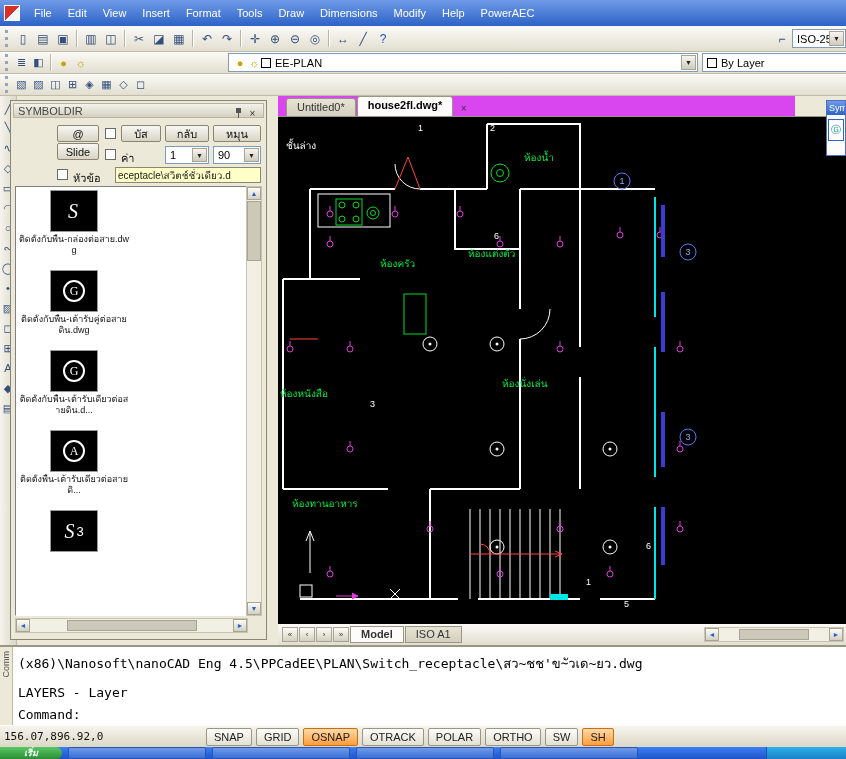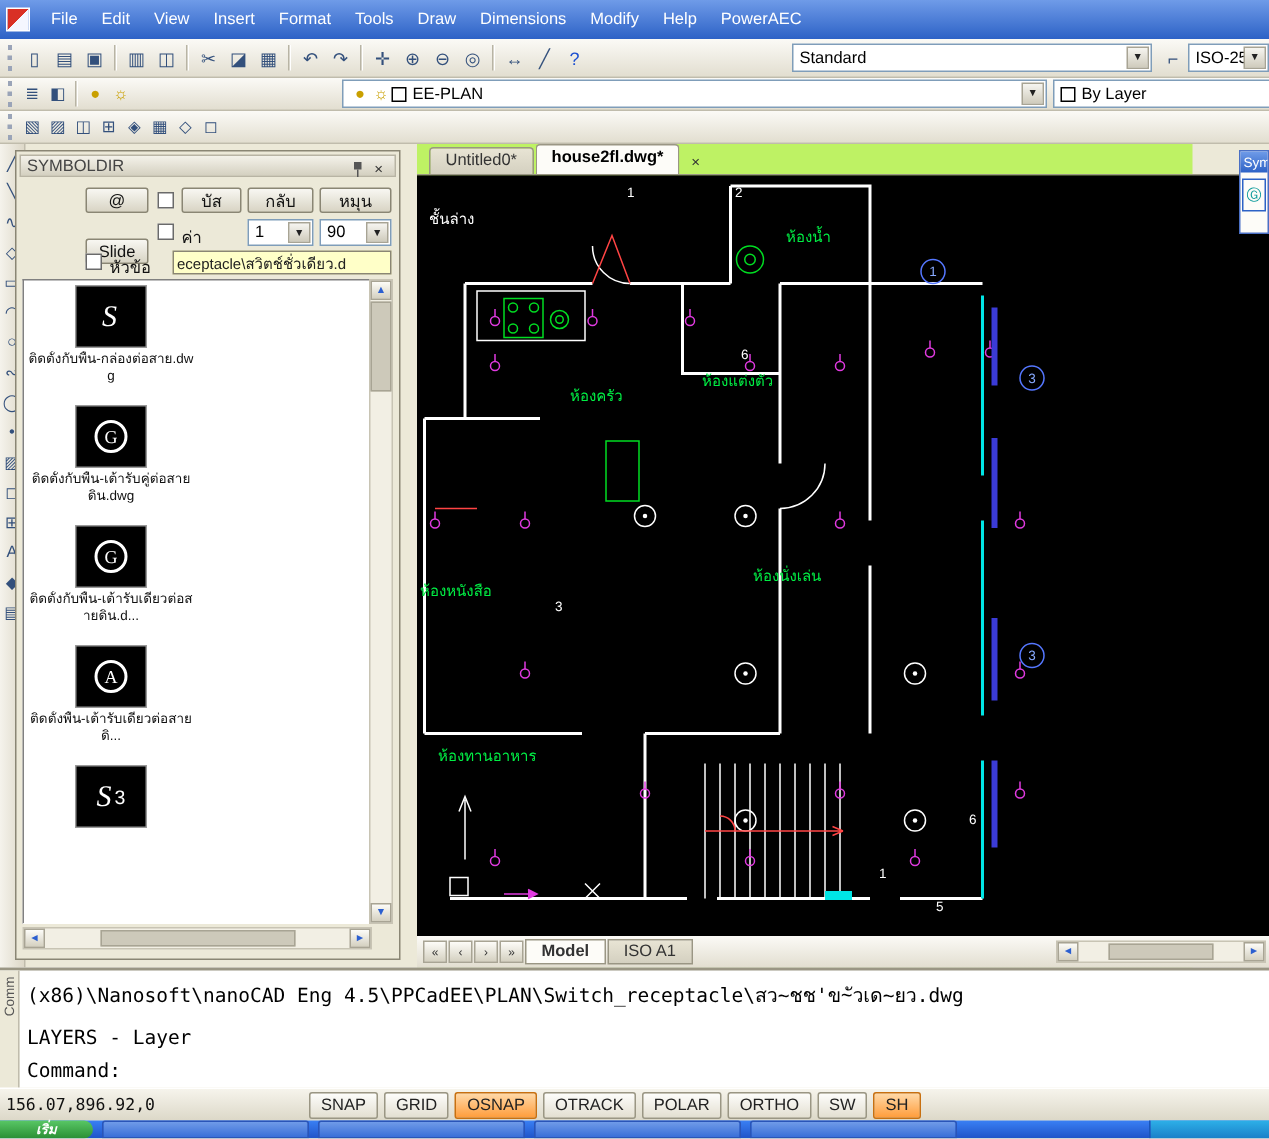--- a/index.html
+++ b/index.html
@@ -75,21 +75,21 @@
   .vscroll { position:absolute; right:4px; top:85px; width:16px; height:430px;
     background:#f2efe4; border:1px solid #c8c4b4; }
   .hscroll { position:absolute; left:4px; top:517px; width:233px; height:15px;
     background:#f2efe4; border:1px solid #c8c4b4; display:flex; align-items:center; justify-content:space-between;}
   .sbx { width:14px; height:13px; background:linear-gradient(#fdfcf8,#d4d0c0); border:1px solid #a8a494;
     display:flex; align-items:center; justify-content:center; font-size:7px; color:#2b5fd0; cursor:pointer;}
   .vscroll .sbx { width:14px; margin:0; }
   .thumbbar { background:#cdc9ba; border:1px solid #a8a494; }
 
   
-  .docarea { position:absolute; left:278px; top:96px; width:517px; height:549px; background:#bef264; }
+  .docarea { position:absolute; left:278px; top:96px; width:517px; height:549px; background:#d946ef; }
   .tabbar { position:absolute; left:0; top:0; width:568px; height:21px; border-bottom:1px solid #9a9684;
     display:flex; align-items:flex-end; padding-left:8px; gap:1px; }
   .dtab { height:18px; padding:2px 10px 0; background:linear-gradient(#e8e4d4,#d4d0c0);
     border:1px solid #9a9684; border-bottom:none; border-radius:3px 3px 0 0; color:#333; cursor:pointer; }
   .dtab.active { background:#fdfcf8; font-weight:bold; color:#000; height:20px; }
   .canvaswrap { position:absolute; left:0; top:21px; width:568px; height:507px; background:#000; }
   .layoutbar { position:absolute; left:0; top:528px; width:568px; height:21px;
     background:linear-gradient(#fbfaf6,#e2ded0); display:flex; align-items:center; padding-left:4px; gap:1px;}
   .navb { width:16px; height:15px; background:linear-gradient(#fdfcf8,#d4d0c0); border:1px solid #a8a494;
     display:flex; align-items:center; justify-content:center; font-size:8px; color:#333; cursor:pointer;}
@@ -172,24 +172,20 @@
     <div class="ic">↷</div>
     <div class="sep"></div>
     <div class="ic">✛</div>
     <div class="ic">⊕</div>
     <div class="ic">⊖</div>
     <div class="ic">◎</div>
     <div class="sep"></div>
     <div class="ic">↔</div>
     <div class="ic">╱</div>
     <div class="ic blue">?</div>
-    <div class="combo" style="left:528px;top:3px;width:240px">
-      <span>Standard</span>
-      <span class="arw">▼</span>
-    </div>
     <div class="ic" style="position:absolute;left:772px;top:3px">⌐</div>
     <div class="combo" style="left:792px;top:3px;width:54px">
       <span>ISO-25</span>
       <span class="arw">▼</span>
     </div>
   </div>
 
   <div class="tb" style="top:52px;height:22px;position:absolute">
     <div class="grip"></div>
     <div class="ic small">≣</div>
@@ -250,21 +246,21 @@
         <div class="pclose">×</div>
       </div>
     </div>
 
     <div class="pbtn" style="left:46px;top:24px;width:42px">@</div>
     <span class="cb" style="left:94px;top:27px"></span>
     <div class="pbtn" style="left:110px;top:24px;width:40px">บัส</div>
     <div class="pbtn" style="left:154px;top:24px;width:44px">กลับ</div>
     <div class="pbtn" style="left:202px;top:24px;width:48px">หมุน</div>
 
-    <div class="pbtn" style="left:46px;top:58px;width:42px">Slide</div>
+    <div class="pbtn" style="left:46px;top:42px;width:42px">Slide</div>
     <span class="cb" style="left:94px;top:48px"></span>
     <span class="plabel" style="left:110px;top:48px">ค่า</span>
     <div class="combo pcombo" style="left:154px;top:45px;width:44px">
       <span>1</span>
       <span class="arw">▼</span>
     </div>
     <div class="combo pcombo" style="left:202px;top:45px;width:48px">
       <span>90</span>
       <span class="arw">▼</span>
     </div>

